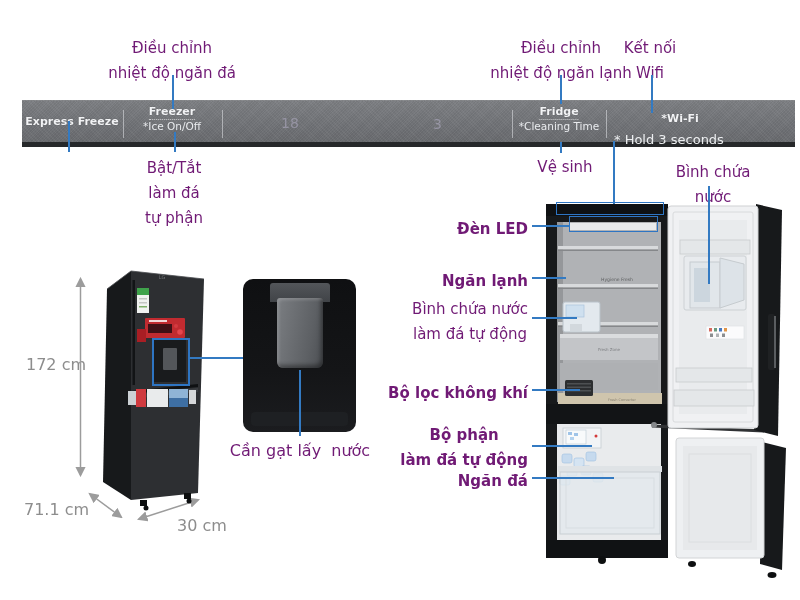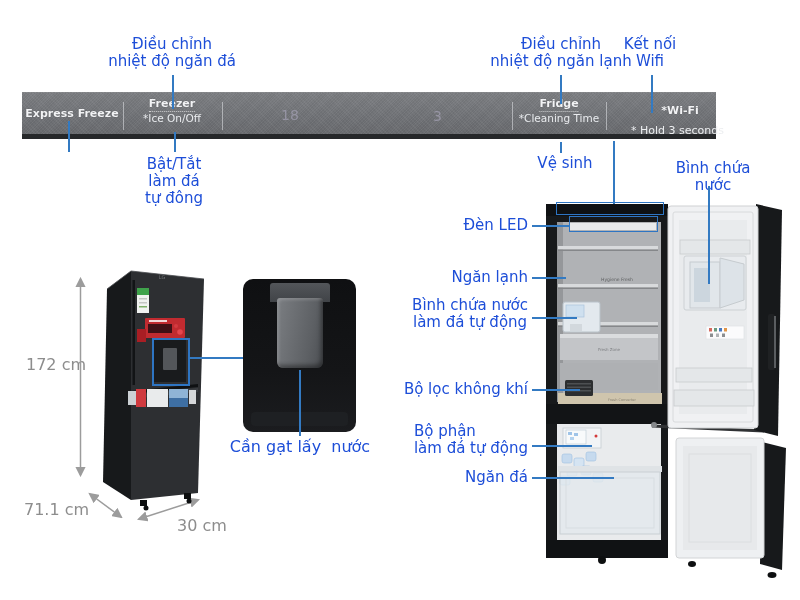--- a/index.html
+++ b/index.html
@@ -1,37 +1,37 @@
 <!DOCTYPE html>
 <html><head>
 <meta charset="utf-8">
 <style>
   html,body{margin:0;padding:0;background:#fff;}
   #stage{position:relative;width:800px;height:600px;background:#ffffff;overflow:hidden;
          font-family:"DejaVu Sans","Liberation Sans",sans-serif;}
   
-  .lbl{position:absolute;color:#1d4ed8;font-size:15px;line-height:17px;white-space:pre-wrap;}
+  .lbl{position:absolute;color:#701a75;font-size:15px;line-height:25px;white-space:pre-wrap;}
   .lbl-c{transform:translateX(-50%);text-align:center;}
-  .lbl-r{text-align:left;}
+  .lbl-r{text-align:center;font-weight:bold;}
   .dim{position:absolute;color:#8d8d8d;font-size:16px;white-space:pre;}
   
   .vline{position:absolute;width:1.5px;background:#337ac2;}
   .hline{position:absolute;height:1.5px;background:#337ac2;}
   .bluebox{position:absolute;border:2px solid #2e75c3;background:transparent;}
   
-  .panel{position:absolute;left:22px;top:92px;width:694px;height:41px;
+  .panel{position:absolute;left:22px;top:100px;width:773px;height:41px;
     border-bottom:5px solid #26282a;border-top:1px solid rgba(255,255,255,.18);
     background:
       repeating-linear-gradient(45deg, rgba(255,255,255,.04) 0 1px, transparent 1px 3px),
       repeating-linear-gradient(-45deg, rgba(0,0,0,.06) 0 1px, transparent 1px 2px),
       linear-gradient(#7e8084,#6a6c70);}
   .p-txt{position:absolute;color:#f2f3f5;white-space:pre;transform:translateX(-50%);text-align:center;}
   .p-main{font-size:11px;font-weight:bold;text-shadow:0 0 1px rgba(0,0,0,.35);}
   .p-sub{font-size:10.5px;color:#e9ebee;}
-  .p-note{position:absolute;font-size:11px;color:#eceef0;white-space:pre;margin-left:17px;}
+  .p-note{position:absolute;font-size:13px;color:#eceef0;white-space:pre;}
   .p-div{position:absolute;top:105px;width:1px;height:28px;background:rgba(238,240,244,.5);}
   .p-ghost{position:absolute;font-size:14px;color:#b3aec6;opacity:.55;white-space:pre;}
   .dotted{border-bottom:1px dotted rgba(255,255,255,.65);padding-bottom:1px;}
   .p-icon{position:absolute;left:129px;top:111px;width:5px;height:15px;
           border:1px solid rgba(255,255,255,.55);border-radius:2px;}
   
   .closeup{position:absolute;left:243px;top:279px;width:113px;height:153px;border-radius:10px;
            background:linear-gradient(#0f1012,#141517 60%,#1b1c1f);overflow:hidden;}
   .cu-floor{position:absolute;left:8px;bottom:6px;width:97px;height:14px;border-radius:4px;
             background:#1e2023;}
@@ -69,21 +69,21 @@
 
   <div class="lbl lbl-c" style="left:172px;top:36px;">Điều chỉnh
 nhiệt độ ngăn đá</div>
   <div class="lbl lbl-c" style="left:561px;top:36px;">Điều chỉnh
 nhiệt độ ngăn lạnh</div>
   <div class="lbl lbl-c" style="left:650px;top:36px;">Kết nối
 Wifi</div>
 
   <div class="lbl lbl-c" style="left:174px;top:156px;">Bật/Tắt
 làm đá
-tự đông</div>
+tự phận</div>
   <div class="lbl lbl-c" style="left:565px;top:155px;">Vệ sinh</div>
   <div class="lbl lbl-c" style="left:713px;top:160px;">Bình chứa nước</div>
 
   <div class="lbl lbl-r" style="right:272px;top:217px;">Đèn LED</div>
   <div class="lbl lbl-r" style="right:272px;top:269px;">Ngăn lạnh</div>
   <div class="lbl" style="right:272px;top:297px;text-align:center;">Bình chứa nước
 làm đá tự động</div>
   <div class="lbl lbl-r" style="right:272px;top:381px;">Bộ lọc không khí</div>
   <div class="lbl lbl-r" style="right:272px;top:423px;">Bộ phận
 làm đá tự động</div>

